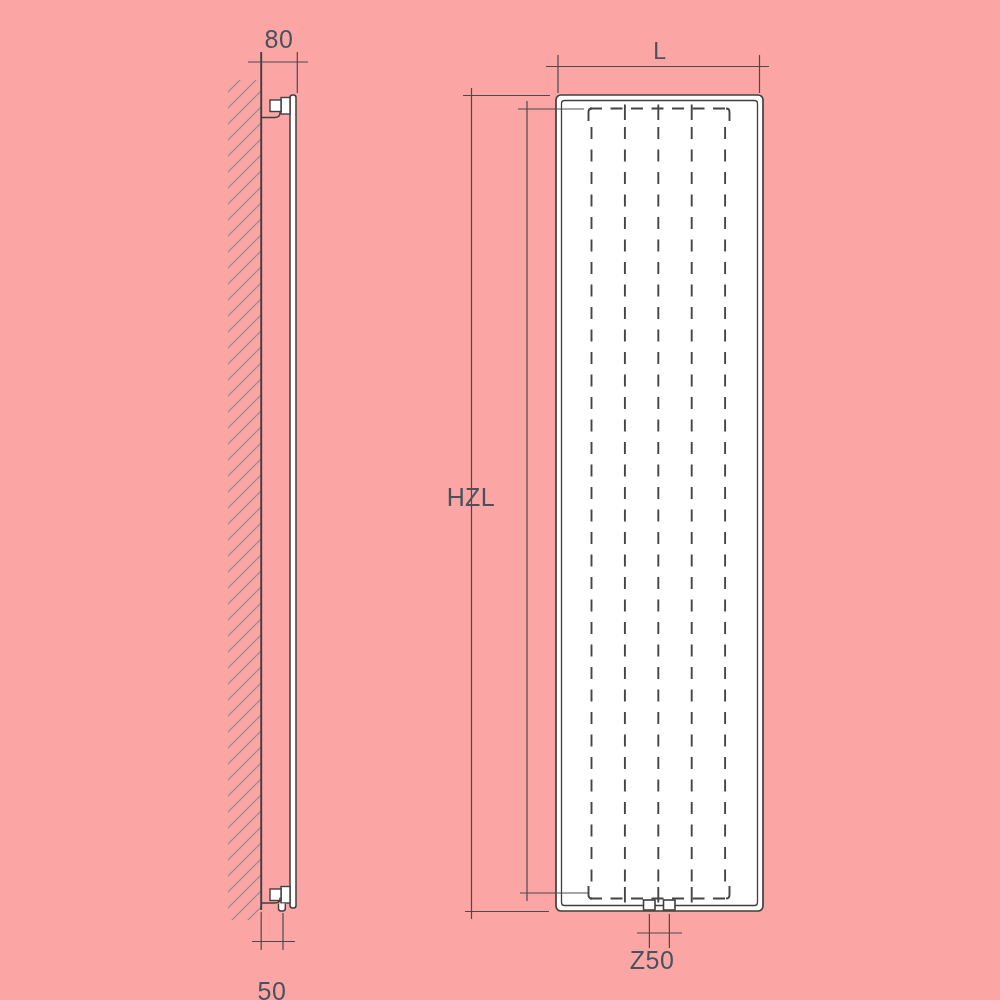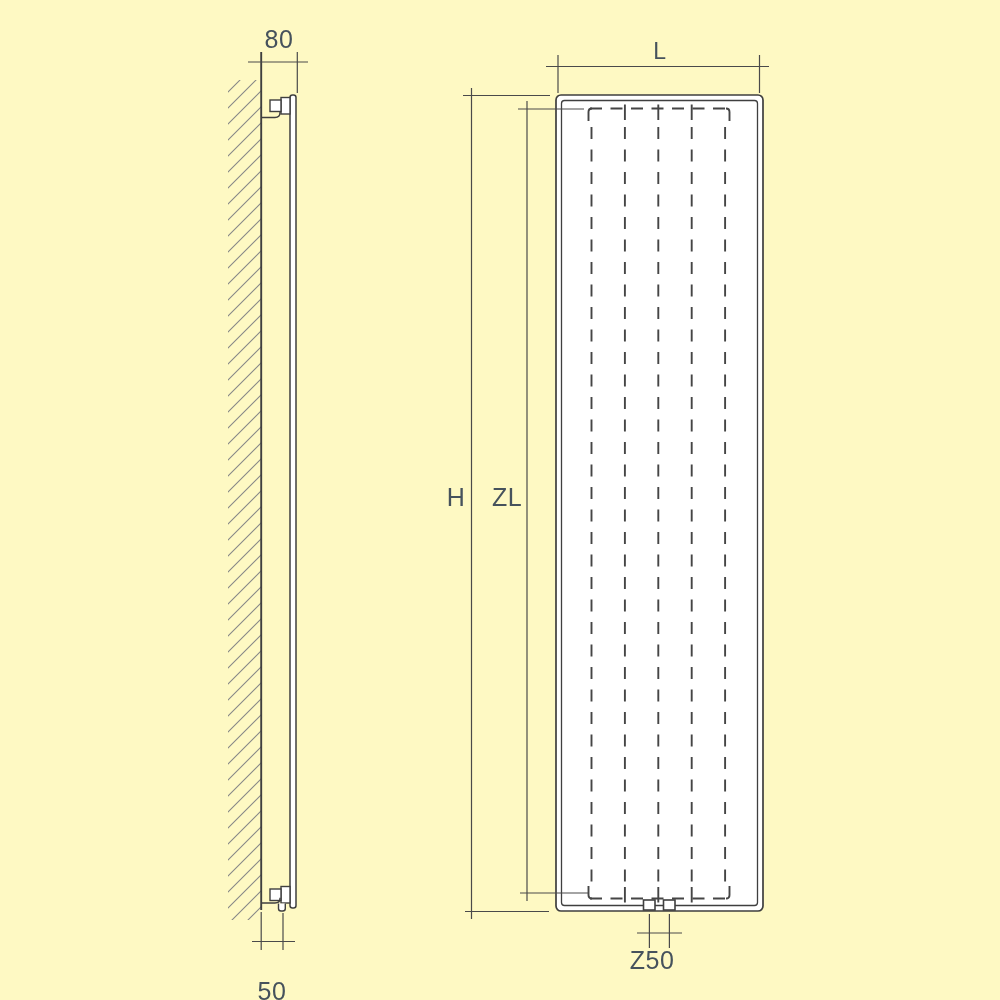--- a/index.html
+++ b/index.html
@@ -1,19 +1,19 @@
 <!DOCTYPE html>
 <html><head>
 <meta charset="utf-8">
 <style>
   html,body{margin:0;padding:0;background:#ffffff;}
   #canvas{
     position:relative;
     width:1000px;height:1000px;
-    background:#fef9c3;
+    background:#fca5a5;
     font-family:"Liberation Sans", sans-serif;
     overflow:hidden;
   }
   #drawing{position:absolute;left:0;top:0;}
   .dim-label{
     position:absolute;
     transform:translate(-50%,-50%);
     color:#46525c;
     font-size:25px;
     letter-spacing:0.5px;
@@ -125,19 +125,19 @@
       </g>
     </g>
   </svg>
 
   <div class="dim-label" style="left:279px;top:39px;">80</div>
 
   <div class="dim-label small" style="left:660px;top:51px;">L</div>
 
   <div class="dim-label" style="left:456px;top:497px;">H</div>
 
-  <div class="dim-label" style="left:507px;top:497px;">ZL</div>
+  <div class="dim-label" style="left:480px;top:497px;">ZL</div>
 
   <div class="dim-label" style="left:272px;top:959px;margin-top:32px;">50</div>
 
   <div class="dim-label" style="left:652px;top:960px;">Z50</div>
 
 </div>
 
 </body></html>

